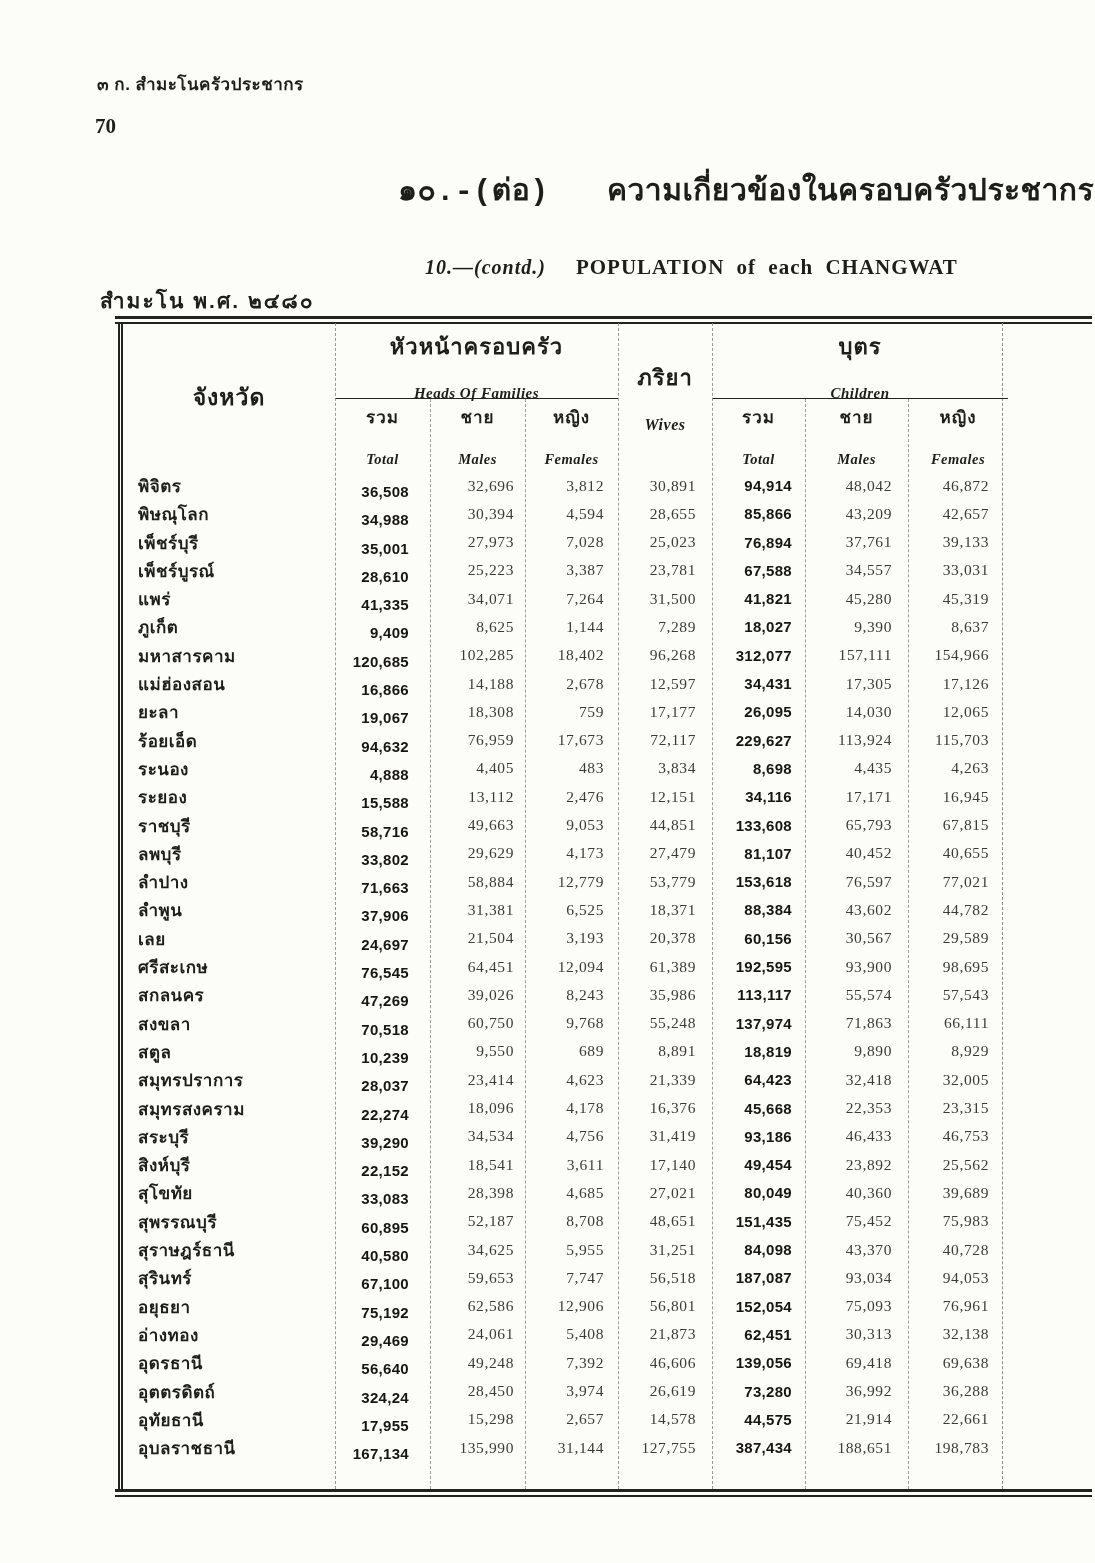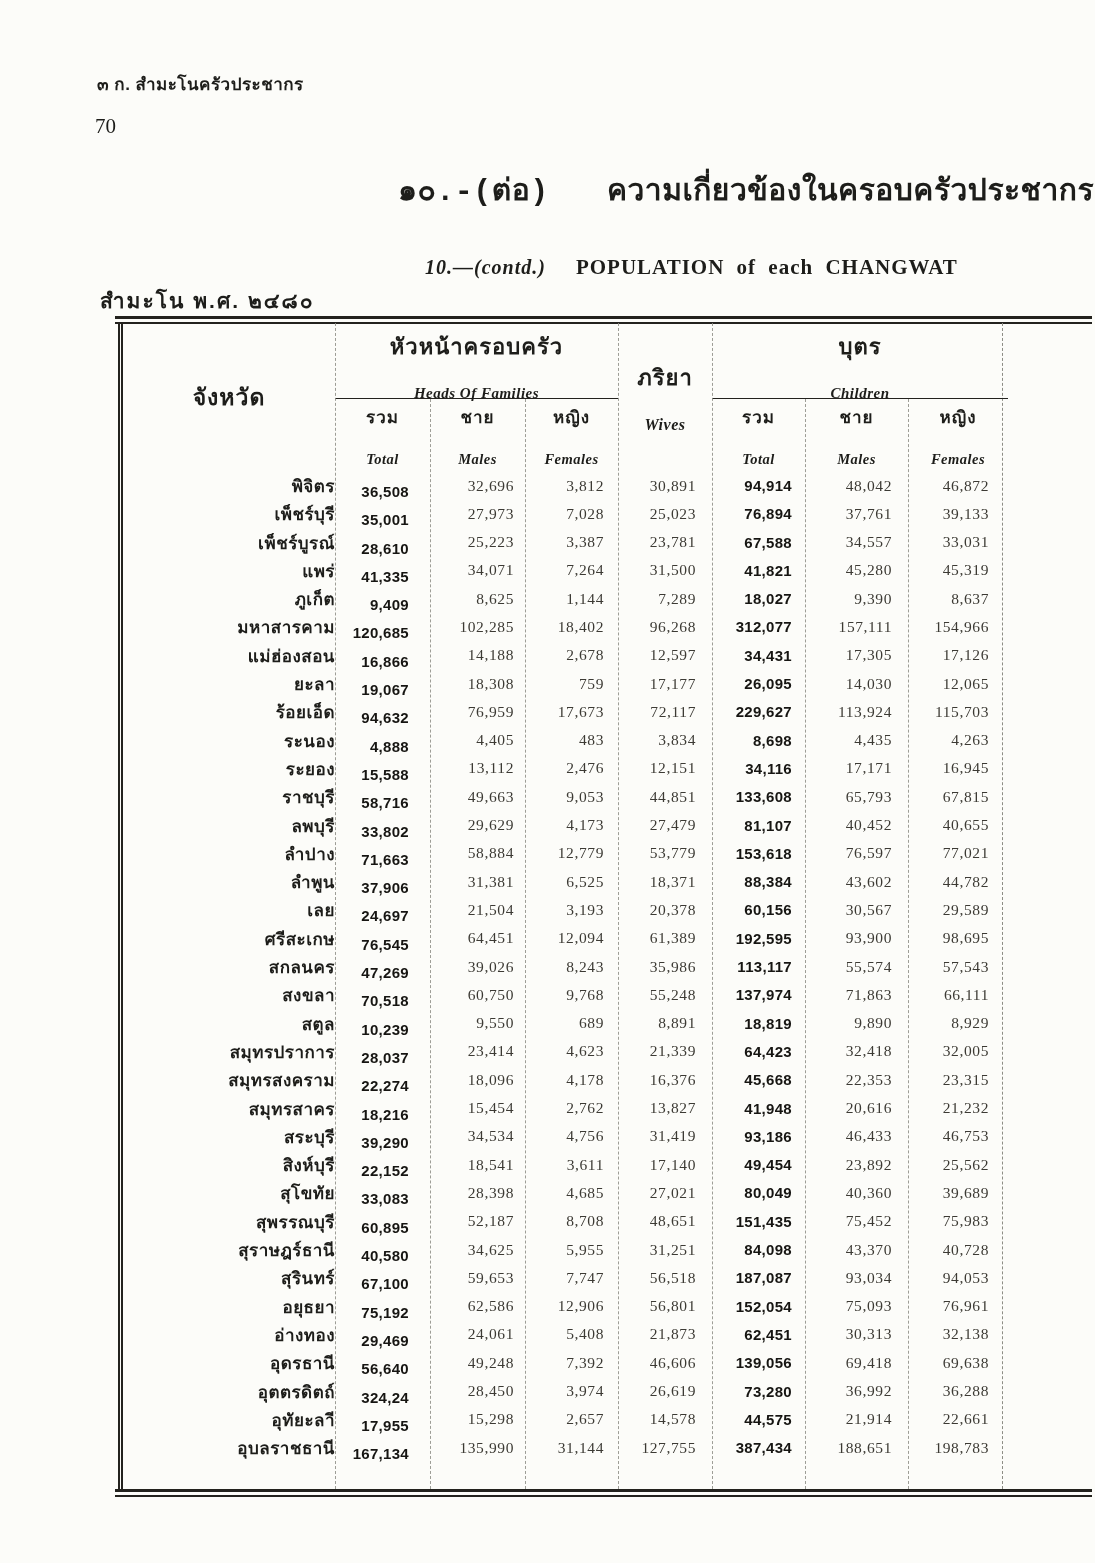--- a/index.html
+++ b/index.html
@@ -21,21 +21,21 @@
   .sheet{position:absolute;inset:0;}
 
   
   .corner-note{
     position:absolute;left:97px;top:70px;
     font-family:"Liberation Sans","DejaVu Sans",sans-serif;
     font-weight:bold;font-size:17px;letter-spacing:.5px;
   }
   .page-number{
     position:absolute;left:95px;top:114px;
-    font-size:21px;font-weight:normal;
+    font-size:21px;font-weight:bold;
   }
   .title-thai{
     position:absolute;left:398px;top:166px;
     display:flex;gap:58px;align-items:baseline;
     font-family:Liberation Mono, monospace;
     font-weight:bold;font-size:30px;letter-spacing:.5px;
   }
   .title-en{
     position:absolute;left:425px;top:219px;
     display:flex;gap:30px;align-items:baseline;margin-top:36px;
@@ -90,21 +90,21 @@
   .sc2{grid-column:2}.sc3{grid-column:3}.sc4{grid-column:4}
   .sc6{grid-column:6}.sc7{grid-column:7}.sc8{grid-column:8}
 
   .tbody{position:absolute;left:0;top:148px;right:0;}
   .trow{
     display:grid;grid-template-columns:var(--cols);
     height:28.3px;align-items:center;
   }
   .cell{box-sizing:border-box;white-space:nowrap;}
   .prov{
-    text-align:right;padding-left:15px;
+    text-align:left;padding-left:15px;
     font-family:"Liberation Sans","DejaVu Sans",sans-serif;
     font-weight:bold;font-size:17px;letter-spacing:.5px;
   }
   .num{text-align:right;font-size:15.5px;}
   .num.strong{
     font-family:"Liberation Sans","DejaVu Sans",sans-serif;
     font-weight:bold;font-size:15px;letter-spacing:.3px;color:#161512;
   }
   .num.light{color:var(--ink-light);letter-spacing:.6px;}
   .trow .cell:nth-child(2){padding-right:21px;margin-top:12px;}
@@ -195,20 +195,30 @@
           <div class="cell prov">พิจิตร</div>
           <div class="cell num strong">36,508</div>
           <div class="cell num light">32,696</div>
           <div class="cell num light">3,812</div>
           <div class="cell num light">30,891</div>
           <div class="cell num strong">94,914</div>
           <div class="cell num light">48,042</div>
           <div class="cell num light">46,872</div>
         </div>
         <div class="trow">
+          <div class="cell prov">พิษณุโลก</div>
+          <div class="cell num strong">34,988</div>
+          <div class="cell num light">30,394</div>
+          <div class="cell num light">4,594</div>
+          <div class="cell num light">28,655</div>
+          <div class="cell num strong">85,866</div>
+          <div class="cell num light">43,209</div>
+          <div class="cell num light">42,657</div>
+        </div>
+        <div class="trow">
           <div class="cell prov">เพ็ชร์บุรี</div>
           <div class="cell num strong">35,001</div>
           <div class="cell num light">27,973</div>
           <div class="cell num light">7,028</div>
           <div class="cell num light">25,023</div>
           <div class="cell num strong">76,894</div>
           <div class="cell num light">37,761</div>
           <div class="cell num light">39,133</div>
         </div>
         <div class="trow">
@@ -405,30 +415,20 @@
           <div class="cell prov">สมุทรสงคราม</div>
           <div class="cell num strong">22,274</div>
           <div class="cell num light">18,096</div>
           <div class="cell num light">4,178</div>
           <div class="cell num light">16,376</div>
           <div class="cell num strong">45,668</div>
           <div class="cell num light">22,353</div>
           <div class="cell num light">23,315</div>
         </div>
         <div class="trow">
-          <div class="cell prov">สมุทรสาคร</div>
-          <div class="cell num strong">18,216</div>
-          <div class="cell num light">15,454</div>
-          <div class="cell num light">2,762</div>
-          <div class="cell num light">13,827</div>
-          <div class="cell num strong">41,948</div>
-          <div class="cell num light">20,616</div>
-          <div class="cell num light">21,232</div>
-        </div>
-        <div class="trow">
           <div class="cell prov">สระบุรี</div>
           <div class="cell num strong">39,290</div>
           <div class="cell num light">34,534</div>
           <div class="cell num light">4,756</div>
           <div class="cell num light">31,419</div>
           <div class="cell num strong">93,186</div>
           <div class="cell num light">46,433</div>
           <div class="cell num light">46,753</div>
         </div>
         <div class="trow">
@@ -515,21 +515,21 @@
           <div class="cell prov">อุตตรดิตถ์</div>
           <div class="cell num strong">324,24</div>
           <div class="cell num light">28,450</div>
           <div class="cell num light">3,974</div>
           <div class="cell num light">26,619</div>
           <div class="cell num strong">73,280</div>
           <div class="cell num light">36,992</div>
           <div class="cell num light">36,288</div>
         </div>
         <div class="trow">
-          <div class="cell prov">อุทัยะลาี</div>
+          <div class="cell prov">อุทัยธานี</div>
           <div class="cell num strong">17,955</div>
           <div class="cell num light">15,298</div>
           <div class="cell num light">2,657</div>
           <div class="cell num light">14,578</div>
           <div class="cell num strong">44,575</div>
           <div class="cell num light">21,914</div>
           <div class="cell num light">22,661</div>
         </div>
         <div class="trow">
           <div class="cell prov">อุบลราชธานี</div>

